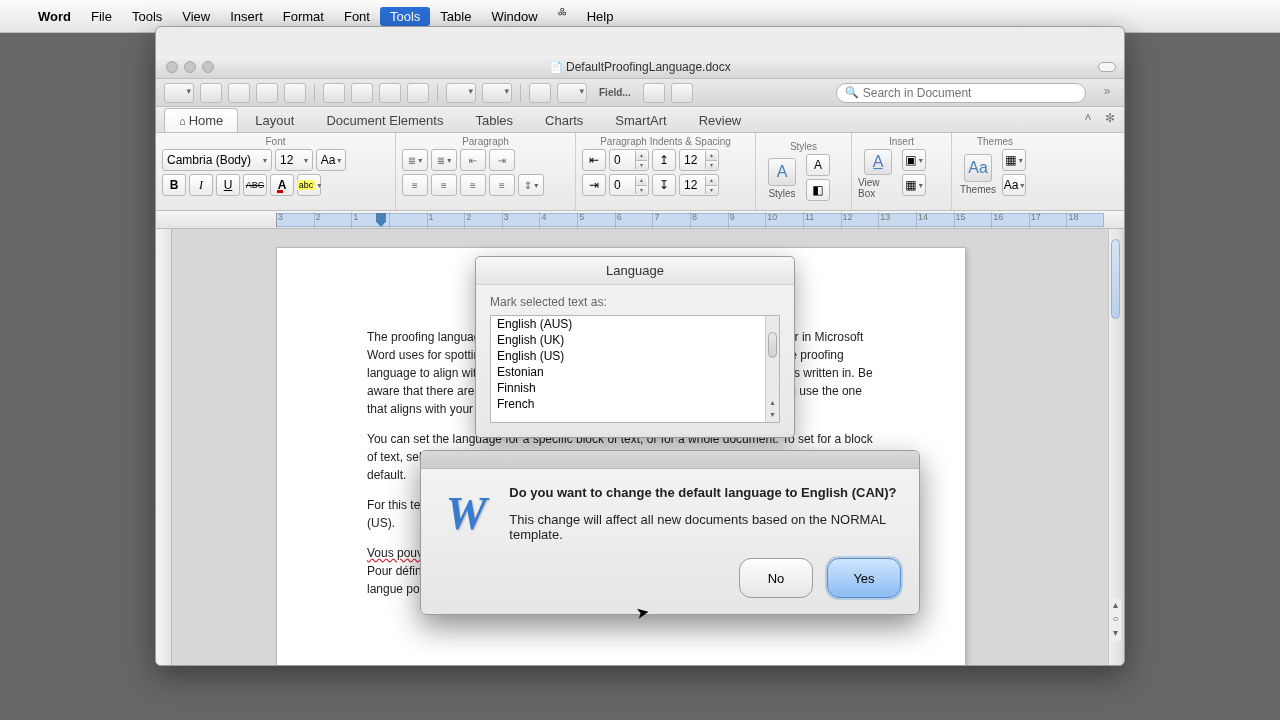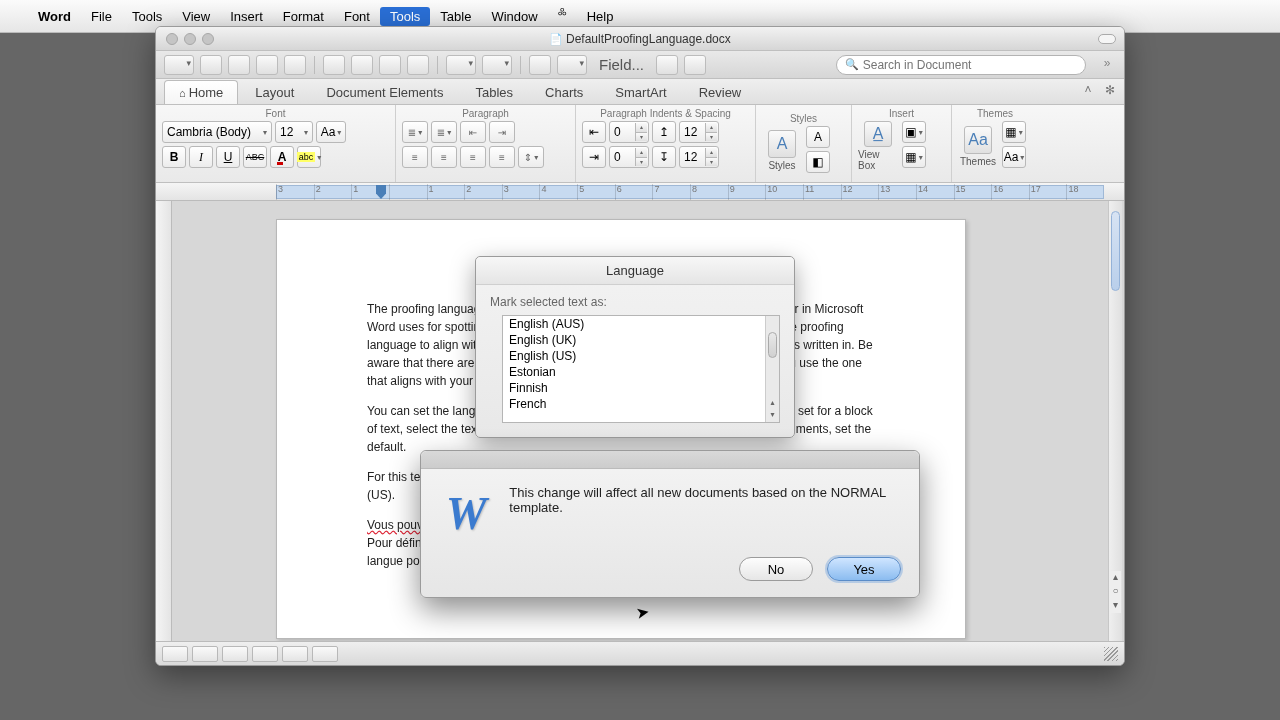--- a/index.html
+++ b/index.html
@@ -8,34 +8,34 @@
 
 .menubar { position: absolute; top: 0; left: 0; right: 0; height: 28px; background: linear-gradient(#fbfbfb, #e6e6e6); display: flex; align-items: center; padding: 16px 8px; font-size: 13px; gap: 0; border-bottom: 1px solid #bbb; }
 .menubar .apple { font-size: 15px; padding: 0 10px; }
 .menubar .item { padding: 2px 10px; }
 .menubar .item.app { font-weight: bold; }
 .menubar .item.active { background: #2a6fd6; color: #fff; border-radius: 3px; }
 .menubar .script { padding: 2px 10px; }
 
 
 .window { position: absolute; top: 26px; left: 155px; width: 970px; height: 640px; background: #ececec; border: 1px solid #9b9b9b; border-radius: 6px; box-shadow: 0 10px 30px rgba(0,0,0,0.4); overflow: hidden; }
-.titlebar { height: 24px; background: linear-gradient(#f2f2f2, #d6d6d6); display: flex; align-items: center; position: relative; border-bottom: 1px solid #bfbfbf; }
+.titlebar { height: 24px; background: linear-gradient(#f2f2f2, #d6d6d6); display: flex; align-items: center; position: relative; border-bottom: 1px solid #bfbfbf; margin-top: 28px; }
 .trafficlights { display: flex; gap: 6px; padding-left: 10px; }
 .trafficlights span { width: 12px; height: 12px; border-radius: 50%; background: #c5c5c5; border: 1px solid #a8a8a8; }
 .titlebar .title { position: absolute; left: 0; right: 0; text-align: center; font-size: 12px; color: #333; }
 .titlebar .title::before { content: "📄 "; font-size: 11px; }
 .pill { position: absolute; right: 8px; width: 18px; height: 10px; border: 1px solid #aaa; border-radius: 6px; background: #f5f5f5; }
 
 
 .qat { height: 28px; background: linear-gradient(#e9e9e9,#d6d6d6); border-bottom: 1px solid #bfbfbf; display: flex; align-items: center; padding: 0 8px; gap: 6px; }
 .qat .tb { width: 22px; height: 20px; background: linear-gradient(#fafafa,#e0e0e0); border: 1px solid #bcbcbc; border-radius: 3px; }
 .qat .sep { width: 1px; height: 18px; background: #bbb; margin: 0 2px; }
 .qat .tb.dd { width: 30px; position: relative; }
 .qat .tb.dd::after { content: "▾"; position: absolute; right: 2px; top: 2px; font-size: 9px; color: #666; }
-.qat .field { font-size: 15px; color: #555; padding: 0 6px; }
+.qat .field { font-size: 10px; color: #555; padding: 0 6px; font-weight: bold; }
 .qat .search { margin-left: auto; display: flex; align-items: center; background: #fff; border: 1px solid #b3b3b3; border-radius: 12px; height: 20px; padding: 0 8px; width: 250px; }
 .qat .search .sicon { font-size: 11px; color: #888; margin-right: 4px; }
 .qat .search input { border: none; outline: none; font-size: 12px; width: 100%; color: #3b82f6; background: transparent; }
 .qat .chev { width: 18px; height: 18px; color: #888; font-size: 12px; text-align: center; margin-left: 6px; }
 
 
 .ribbontabs { height: 26px; background: linear-gradient(#efefef,#e0e0e0); display: flex; align-items: flex-end; padding: 0 8px; border-bottom: 1px solid #bfbfbf; position: relative; }
 .ribbontabs .tab { padding: 4px 14px; font-size: 13px; color: #444; border: 1px solid transparent; border-bottom: none; border-radius: 4px 4px 0 0; margin-right: 2px; cursor: default; }
 .ribbontabs .tab.active { background: linear-gradient(#fff,#f5f5f5); border-color: #bcbcbc; }
 .ribbontabs .tab .homeicon { font-size: 11px; margin-right: 3px; }
@@ -99,40 +99,40 @@
 
 .statusbar { height: 24px; background: linear-gradient(#efefef,#d9d9d9); border-top: 1px solid #bbb; display: flex; align-items: center; padding: 0 6px; gap: 4px; }
 .statusbar .vb { width: 26px; height: 16px; border: 1px solid #b8b8b8; border-radius: 2px; background: linear-gradient(#fafafa,#e4e4e4); }
 .statusbar .resize { margin-left: auto; width: 14px; height: 14px; background: repeating-linear-gradient(135deg,#999,#999 1px,transparent 1px,transparent 3px); }
 
 
 .langdlg { position: absolute; left: 475px; top: 256px; width: 320px; background: linear-gradient(#f3f3f3,#e8e8e8); border: 1px solid #9b9b9b; border-radius: 5px; box-shadow: 0 8px 24px rgba(0,0,0,0.35); z-index: 20; }
 .langdlg .dlgtitle { text-align: center; font-size: 13px; padding: 6px 0; color: #333; background: linear-gradient(#f7f7f7,#e5e5e5); border-bottom: 1px solid #cfcfcf; border-radius: 5px 5px 0 0; }
 .langdlg .body { padding: 10px 14px 14px; }
 .langdlg .prompt { font-size: 12px; color: #666; margin-bottom: 6px; }
-.langlist { border: 1px solid #b5b5b5; background: #fff; height: 108px; overflow: hidden; position: relative; margin-left: 12px; }
+.langlist { border: 1px solid #b5b5b5; background: #fff; height: 108px; overflow: hidden; position: relative; }
 .langlist .item { padding: 1px 6px; font-size: 12px; }
 .langlist .item.sel { background: #d0d0d0; }
 .langlist .scroll { position: absolute; right: 0; top: 0; bottom: 0; width: 14px; background: #eaeaea; border-left: 1px solid #ccc; }
 .langlist .scroll .th { position: absolute; top: 16px; left: 2px; right: 2px; height: 26px; background: linear-gradient(#e9e9e9,#d0d0d0); border: 1px solid #aaa; border-radius: 6px; }
 .langlist .scroll .ar { position: absolute; left: 0; right: 0; height: 12px; font-size: 8px; text-align: center; color: #666; }
 .langlist .scroll .ar.up { bottom: 12px; }
 .langlist .scroll .ar.dn { bottom: 0; }
 
 
 .alert { position: absolute; left: 420px; top: 450px; width: 500px; background: linear-gradient(#f4f4f4,#e6e6e6); border: 1px solid #9b9b9b; border-radius: 6px; box-shadow: 0 12px 30px rgba(0,0,0,0.45); z-index: 30; padding: 0; }
 .alert .sheettab { height: 18px; background: linear-gradient(#d9d9d9,#cccccc); border-bottom: 1px solid #bbb; border-radius: 6px 6px 0 0; }
 .alert .content { display: flex; padding: 16px 20px 8px; gap: 18px; }
 .alert .aicon { width: 56px; height: 56px; display: flex; align-items: center; justify-content: center; }
 .alert .aicon .w { font-size: 46px; font-weight: bold; font-style: italic; color: #3b7bcf; font-family: Georgia, serif; text-shadow: 1px 1px 2px rgba(0,0,0,0.2); }
 .alert .msg { font-size: 13px; color: #222; }
 .alert .msg .l1 { font-weight: bold; margin-bottom: 12px; }
 .alert .msg .l2 { font-weight: normal; }
 .alert .btns { display: flex; justify-content: flex-end; gap: 14px; padding: 8px 18px 16px; }
-.alert .btn { min-width: 74px; height: 24px; border-radius: 12px; border: 1px solid #9b9b9b; font-size: 13px; display: flex; align-items: center; justify-content: center; cursor: default; }
+.alert .btn { min-width: 74px; height: 40px; border-radius: 12px; border: 1px solid #9b9b9b; font-size: 13px; display: flex; align-items: center; justify-content: center; cursor: default; }
 .alert .btn.no { background: linear-gradient(#fdfdfd,#e6e6e6); }
 .alert .btn.yes { background: linear-gradient(#cfe5ff,#8bbcf0); border-color: #5a8cc8; box-shadow: 0 0 0 2px rgba(90,150,220,0.35); }
 
 
 .cursor { position: absolute; left: 636px; top: 603px; font-size: 16px; color: #000; z-index: 100; transform: rotate(-10deg); }
 </style>
 </head>
 <body>
 
 <div class="menubar">
@@ -406,20 +406,21 @@
   </div>
 </div>
 
 <div class="alert">
   <div class="sheettab"></div>
   <div class="content">
     <div class="aicon">
         <span class="w">W</span>
       </div>
     <div class="msg">
+      <div class="l1">Do you want to change the default language to English (CAN)?</div>
       <div class="l2">This change will affect all new documents based on the NORMAL template.</div>
     </div>
   </div>
   <div class="btns">
     <div class="btn no">No</div>
     <div class="btn yes">Yes</div>
   </div>
 </div>
 
 <div class="cursor">➤</div>

